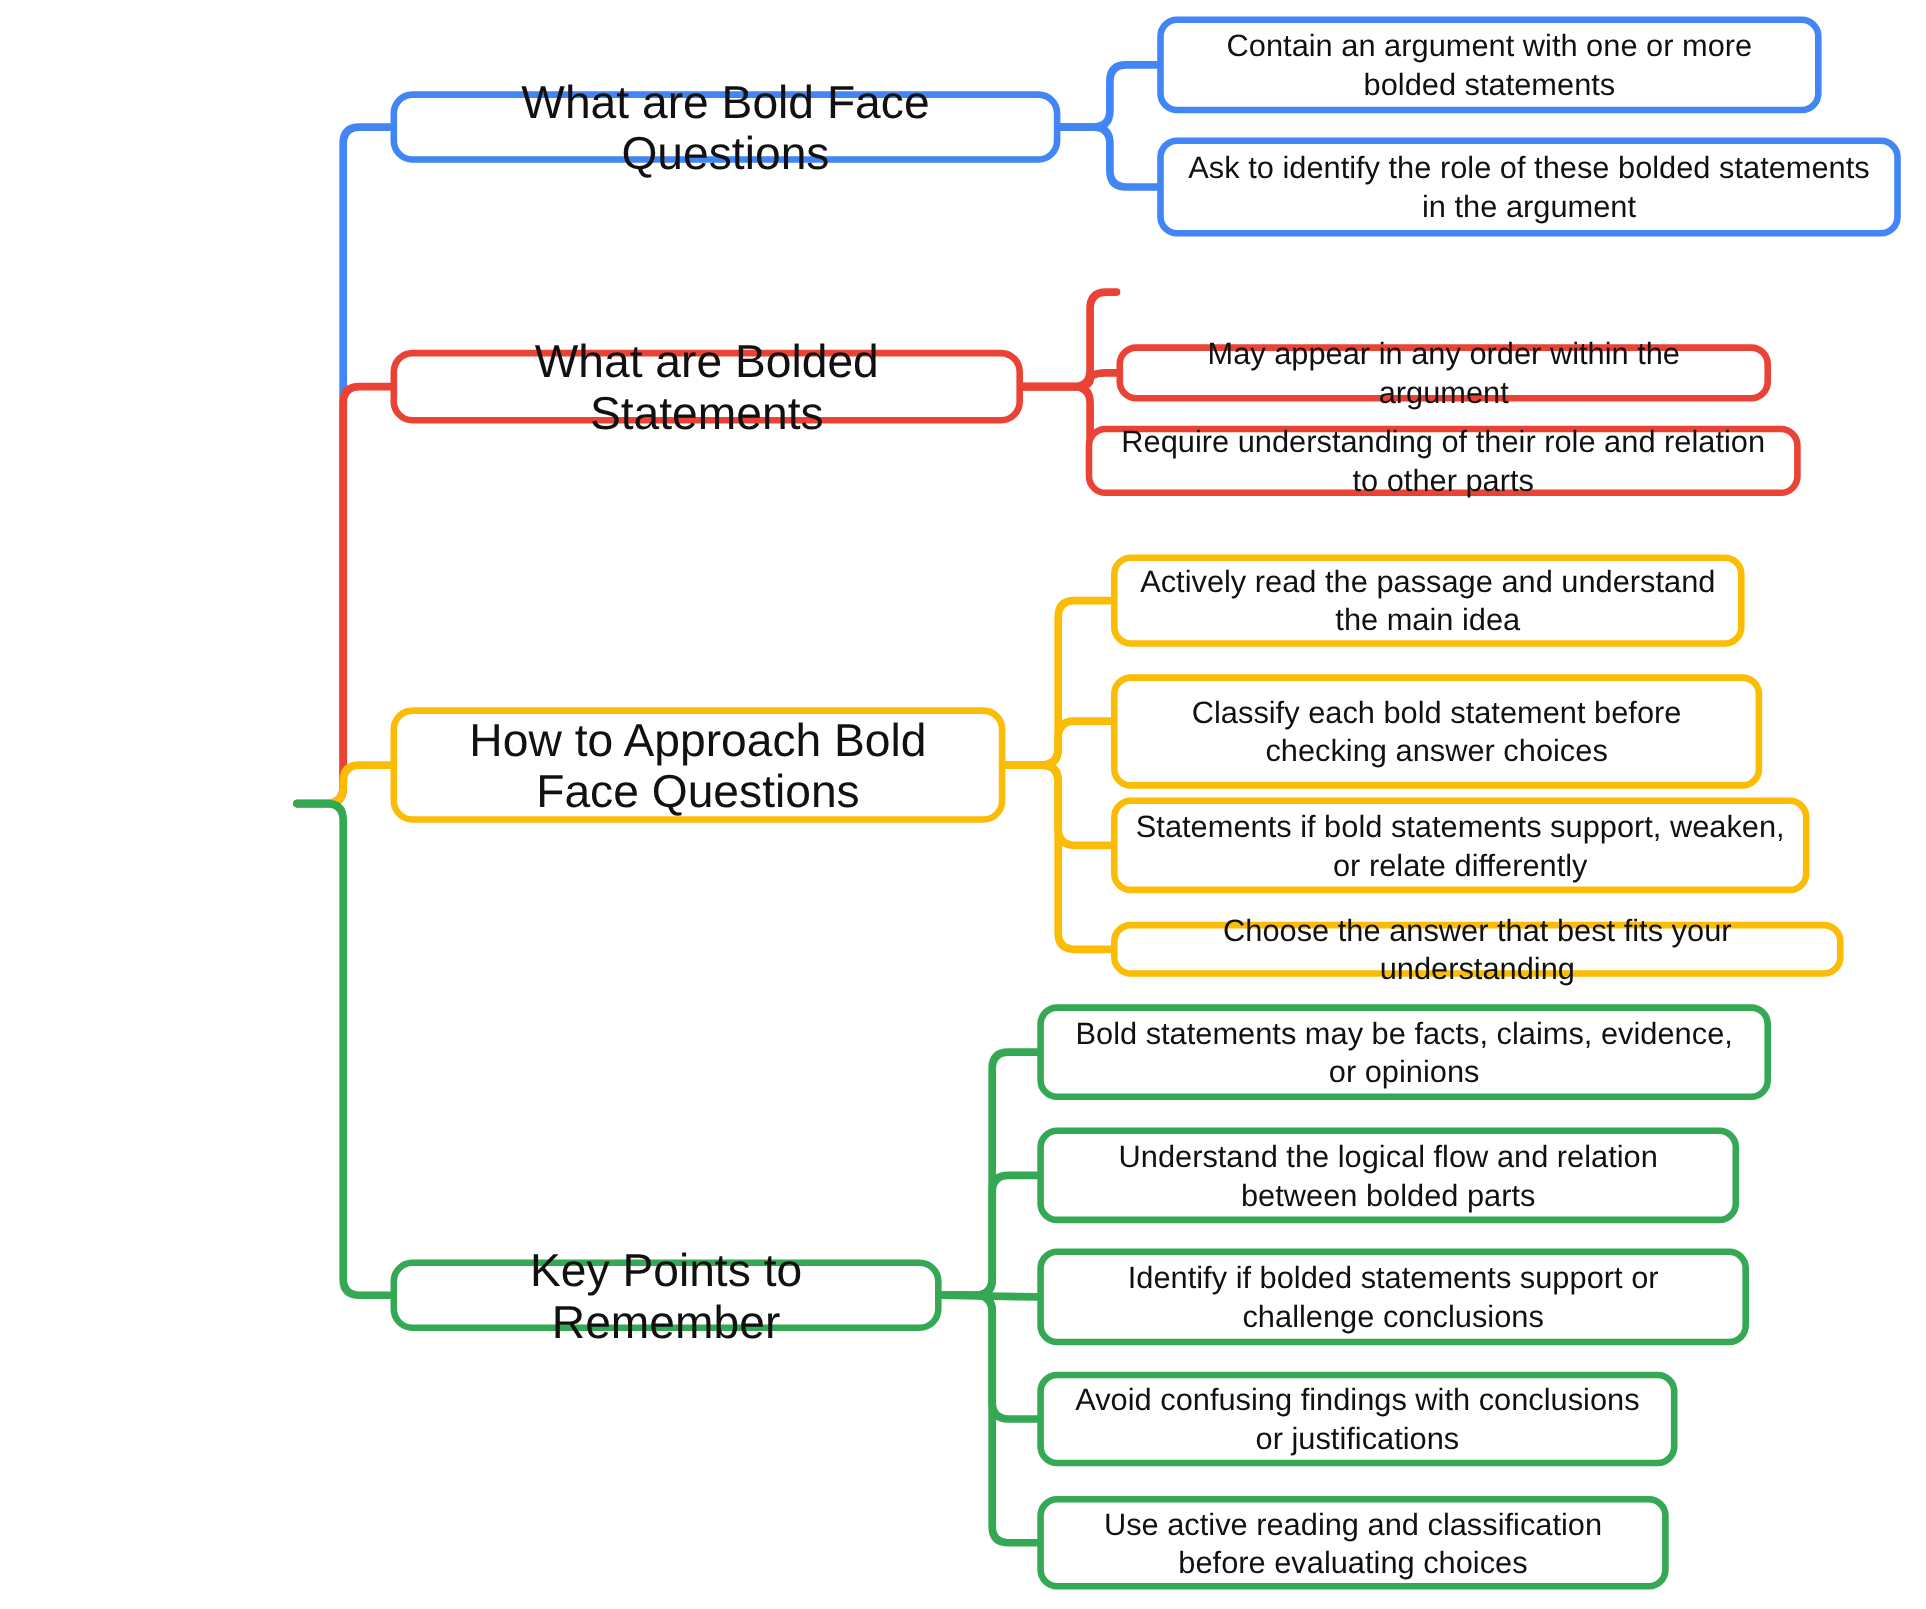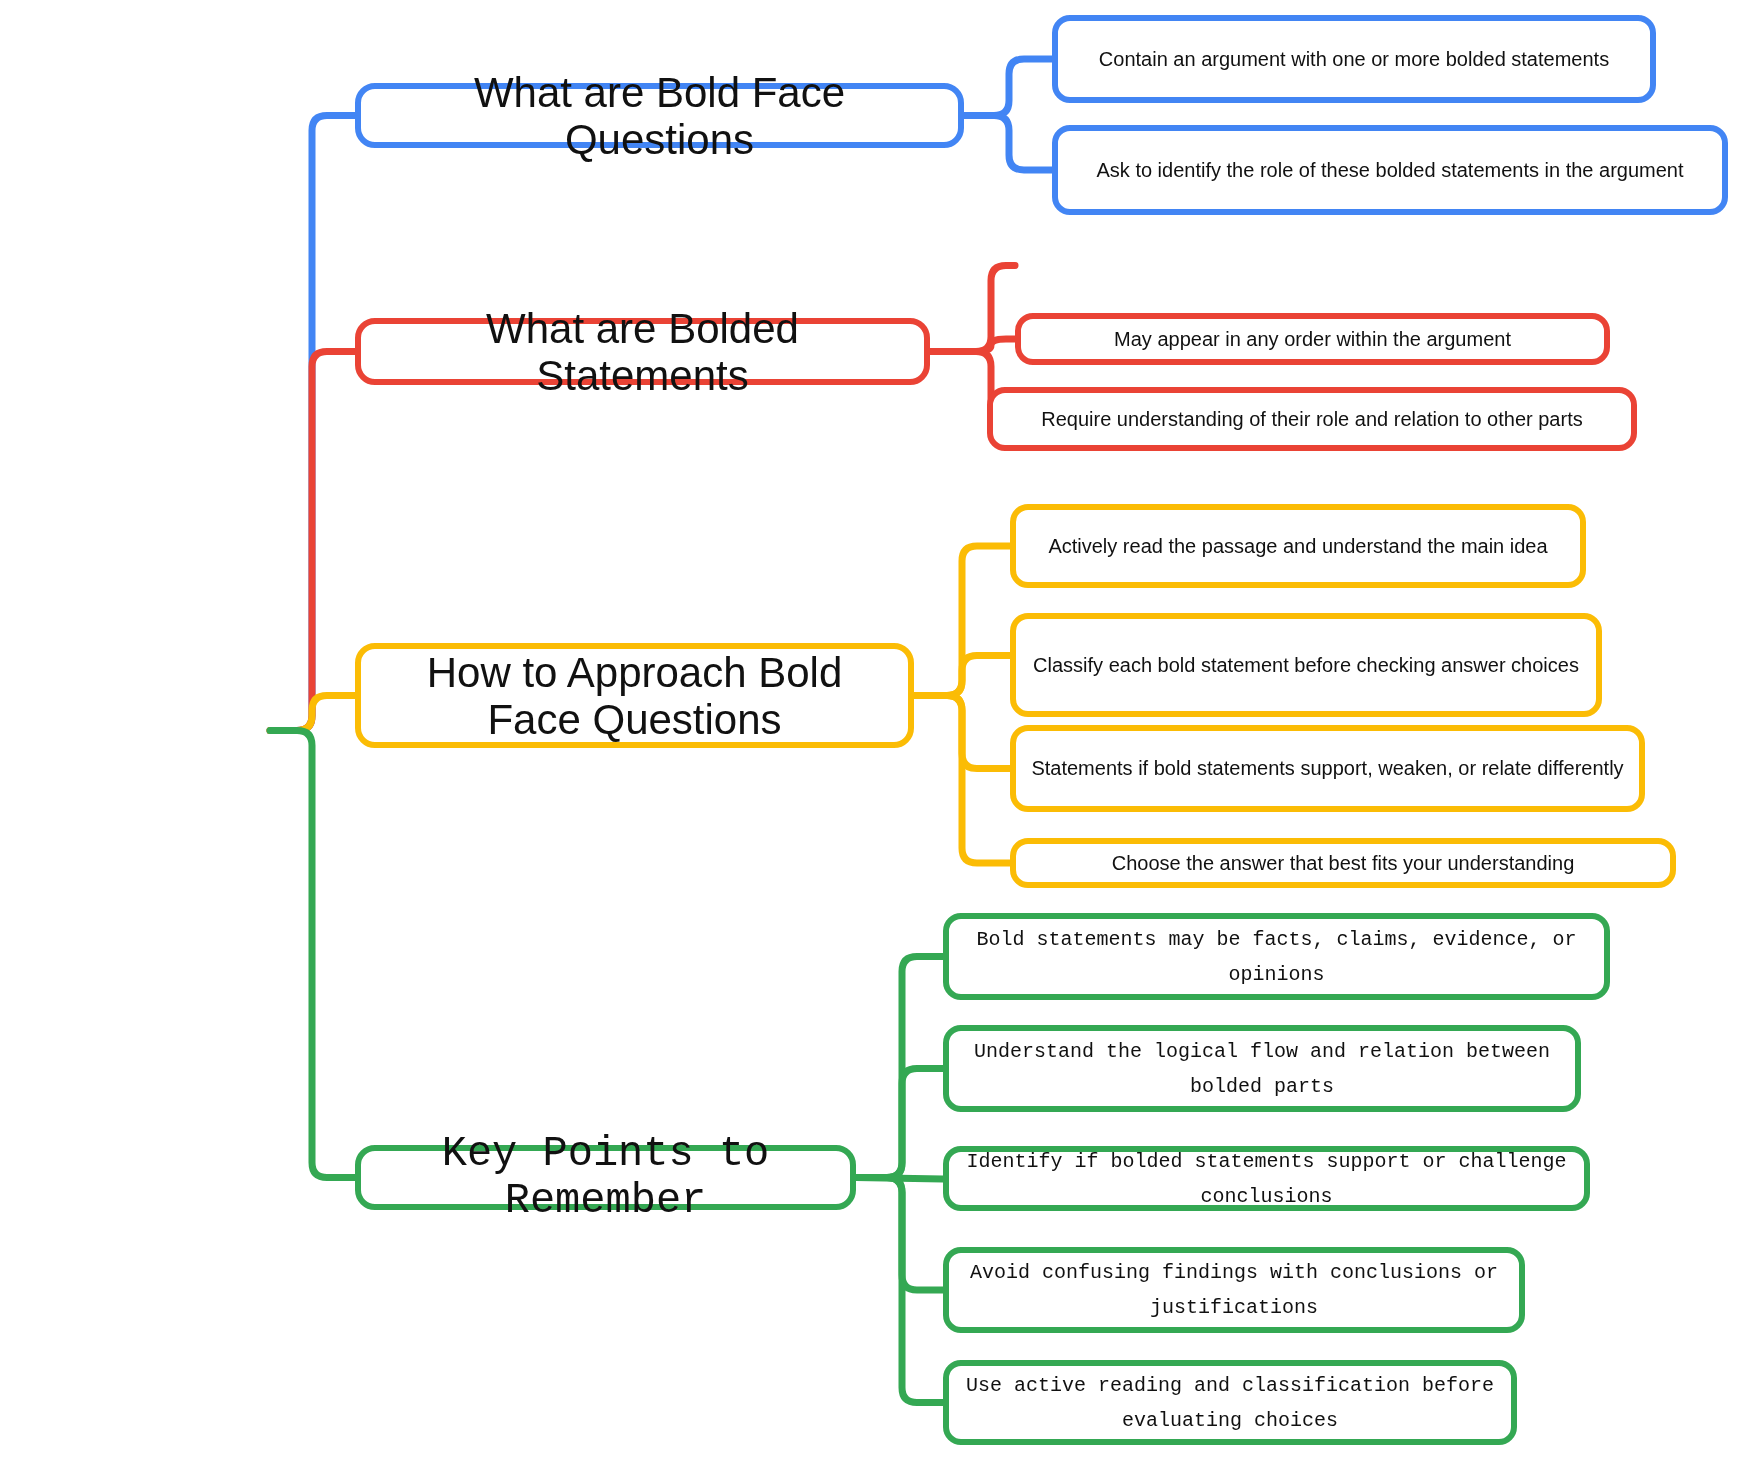--- a/index.html
+++ b/index.html
@@ -10,31 +10,31 @@
   #mindmap{
     position:relative; width:1751px; height:1463px; background:#ffffff;
     font-family:"Liberation Sans", sans-serif; overflow:hidden;
   }
   #wires{position:absolute; left:0; top:0; z-index:0;}
   .node{
     position:absolute; z-index:1; box-sizing:border-box;
     background:var(--node-bg); color:var(--text);
     border:6px solid #999; border-radius:18px;
     display:flex; align-items:center; justify-content:center;
-    text-align:center; font-size:20px; line-height:35px; padding:2px 14px;
+    text-align:center; font-size:28px; line-height:35px; padding:2px 14px;
   }
   .parent{font-size:42px; line-height:47px; border-radius:20px; padding:2px 20px;text-align:center;}
   .rootnode{
     background:var(--root-bg); color:var(--root-text); border:none;
     border-radius:36px; font-weight:bold; font-size:46px; line-height:50px;
   }
   .b-blue{border-color:var(--blue);}
   .b-red{border-color:var(--red);}
   .b-yellow{border-color:var(--yellow);}
-  .b-green{border-color:var(--green);font-family:Liberation Mono, monospace;}
+  .b-green{border-color:var(--green);}
 </style>
 </head>
 <body>
 
 <div id="mindmap">
   <svg id="wires" width="1751" height="1463">
       <path d="M 270 730.5 L 297 730.5 Q 312 730.5 312 715.5 L 312 130.5 Q 312 115.5 327 115.5 L 355 115.5" fill="none" stroke="#4285F4" stroke-width="7" stroke-linecap="round"></path>
       <path d="M 964 115.5 L 994 115.5 Q 1009 115.5 1009 100.5 L 1009 74 Q 1009 59 1024 59 L 1052 59" fill="none" stroke="#4285F4" stroke-width="7" stroke-linecap="round"></path>
       <path d="M 964 115.5 L 994 115.5 Q 1009 115.5 1009 130.5 L 1009 155 Q 1009 170 1024 170 L 1052 170" fill="none" stroke="#4285F4" stroke-width="7" stroke-linecap="round"></path>
       <path d="M 270 730.5 L 297 730.5 Q 312 730.5 312 715.5 L 312 366.5 Q 312 351.5 327 351.5 L 355 351.5" fill="none" stroke="#EA4335" stroke-width="7" stroke-linecap="round"></path>
@@ -65,16 +65,16 @@
 
   <div class="node parent b-yellow" id="n-b2" style="left:355px; top:643px; width:559px; height:105px;">How to Approach Bold Face Questions</div>
   <div class="node b-yellow" id="n-b2c0" style="left:1010px; top:504px; width:576px; height:84px;">Actively read the passage and understand the main idea</div>
   <div class="node b-yellow" id="n-b2c1" style="left:1010px; top:613px; width:592px; height:104px;">Classify each bold statement before checking answer choices</div>
   <div class="node b-yellow" id="n-b2c2" style="left:1010px; top:725px; width:635px; height:87px;">Statements if bold statements support, weaken, or relate differently</div>
   <div class="node b-yellow" id="n-b2c3" style="left:1010px; top:838px; width:666px; height:50px;">Choose the answer that best fits your understanding</div>
 
   <div class="node parent b-green" id="n-b3" style="left:355px; top:1145px; width:501px; height:65px;">Key Points to Remember</div>
   <div class="node b-green" id="n-b3c0" style="left:943px; top:913px; width:667px; height:87px;">Bold statements may be facts, claims, evidence, or opinions</div>
   <div class="node b-green" id="n-b3c1" style="left:943px; top:1025px; width:638px; height:87px;">Understand the logical flow and relation between bolded parts</div>
-  <div class="node b-green" id="n-b3c2" style="left:943px; top:1135px; width:647px; height:65px;margin-top:11px;">Identify if bolded statements support or challenge conclusions</div>
+  <div class="node b-green" id="n-b3c2" style="left:943px; top:1135px; width:647px; height:88px;">Identify if bolded statements support or challenge conclusions</div>
   <div class="node b-green" id="n-b3c3" style="left:943px; top:1247px; width:582px; height:86px;">Avoid confusing findings with conclusions or justifications</div>
   <div class="node b-green" id="n-b3c4" style="left:943px; top:1360px; width:574px; height:85px;">Use active reading and classification before evaluating choices</div>
 </div>
 
 </body></html>

